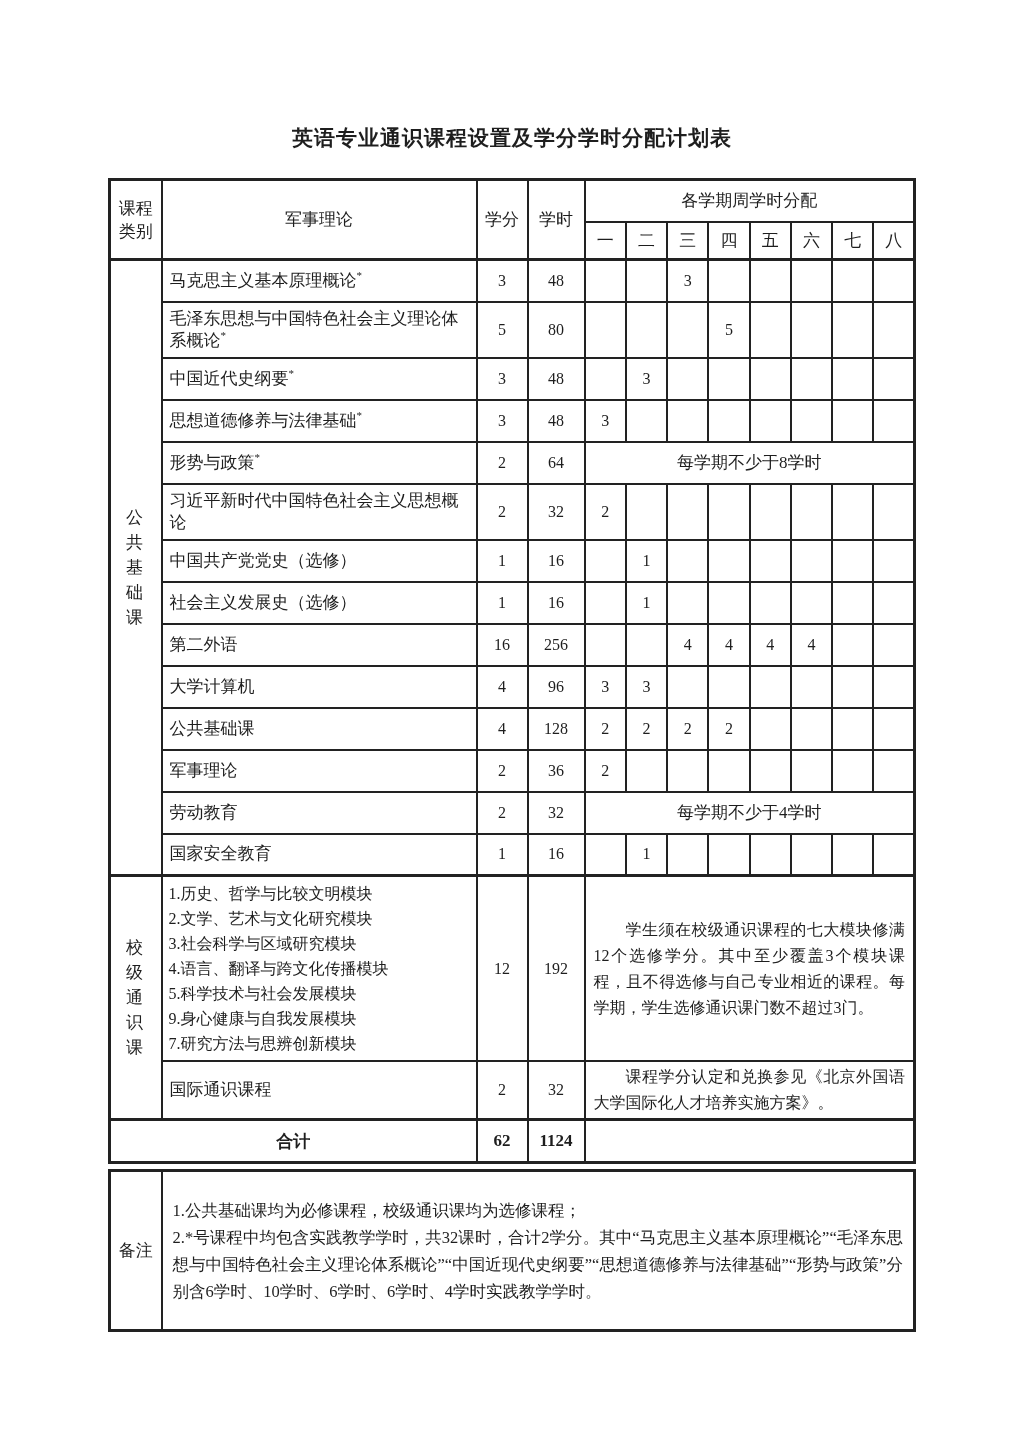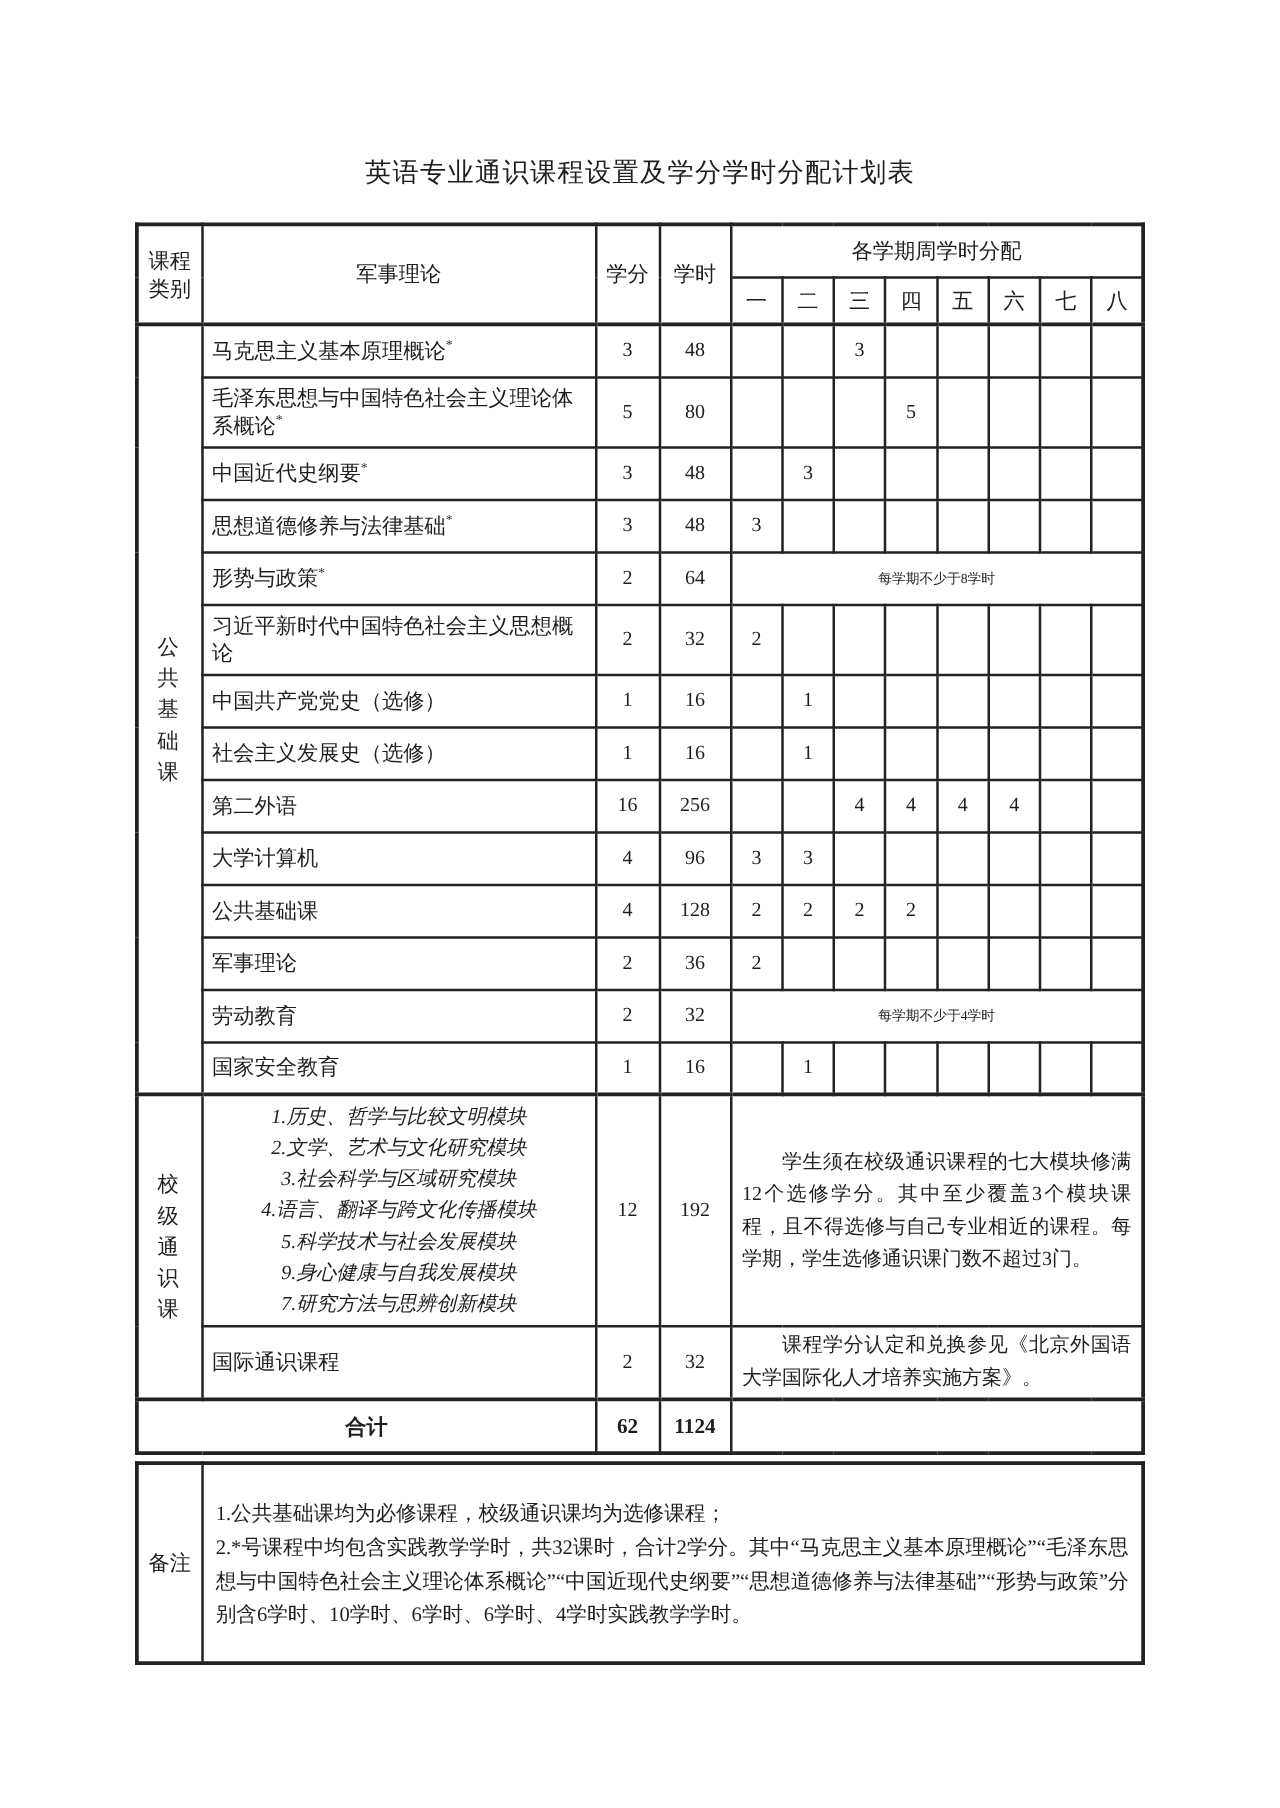--- a/index.html
+++ b/index.html
@@ -4,21 +4,21 @@
 <style>
   * { box-sizing: border-box; }
   html,body { margin:0; padding:0; background:#ffffff; }
   body {
     width:1024px; height:1446px; position:relative;
     font-family:"Liberation Serif","DejaVu Serif",serif;
     color:#1e1e1e;
   }
   .title {
     position:absolute; top:124px; left:0; width:1024px;
-    text-align:center; font-size:21px; font-weight:normal; margin:0;
+    text-align:center; font-size:21px; font-weight:bold; margin:0;
     letter-spacing:1px;
   }
   .tablewrap { position:absolute; top:178px; left:108px; width:728px; }
   table {
     border-collapse:collapse; table-layout:fixed; width:808px;
     border:3px solid #222;
   }
   th,td {
     border:2px solid #222; padding:0; font-weight:normal;
     font-size:16px; text-align:center; vertical-align:middle;
@@ -32,24 +32,24 @@
   tr.rmod { height:183px; }
   tr.rintl{ height:56px; }
   tr.rtot { height:43px; }
   tr.thick > td, tr.thick > th { border-top:3px solid #222; }
   td.vert div {
     width:1.15em; margin:0 auto; font-size:17px; line-height:25px;
     word-break:break-all; text-align:left;
   }
   td.namec { text-align:left; padding:2px 7px; font-size:17px; line-height:22px; }
   sup.mark { font-size:11px; line-height:0; }
-  td.semnote { font-size:11px; }
+  td.semnote { font-size:17px; }
   td.bignote { text-align:left; padding:2px 8px; }
   td.bignote .p { text-indent:2em; font-size:16px; line-height:26px; text-align:justify; }
-  td.modlist { text-align:center; padding:4px 6px;font-style:italic; }
+  td.modlist { text-align:left; padding:4px 6px; }
   td.modlist div { font-size:16px; line-height:25px; white-space:nowrap; }
   tr.rtot td { font-weight:bold; font-size:17px; }
   table.remarks { margin-top:5px; }
   table.remarks td.rlabel { font-size:17px; }
   table.remarks tr { height:160px; }
   td.rbody { text-align:left; padding:6px 10px; vertical-align:middle; }
   td.rbody div { font-size:16.5px; line-height:27px; text-align:justify; }
 </style>
 </head>
 <body>

